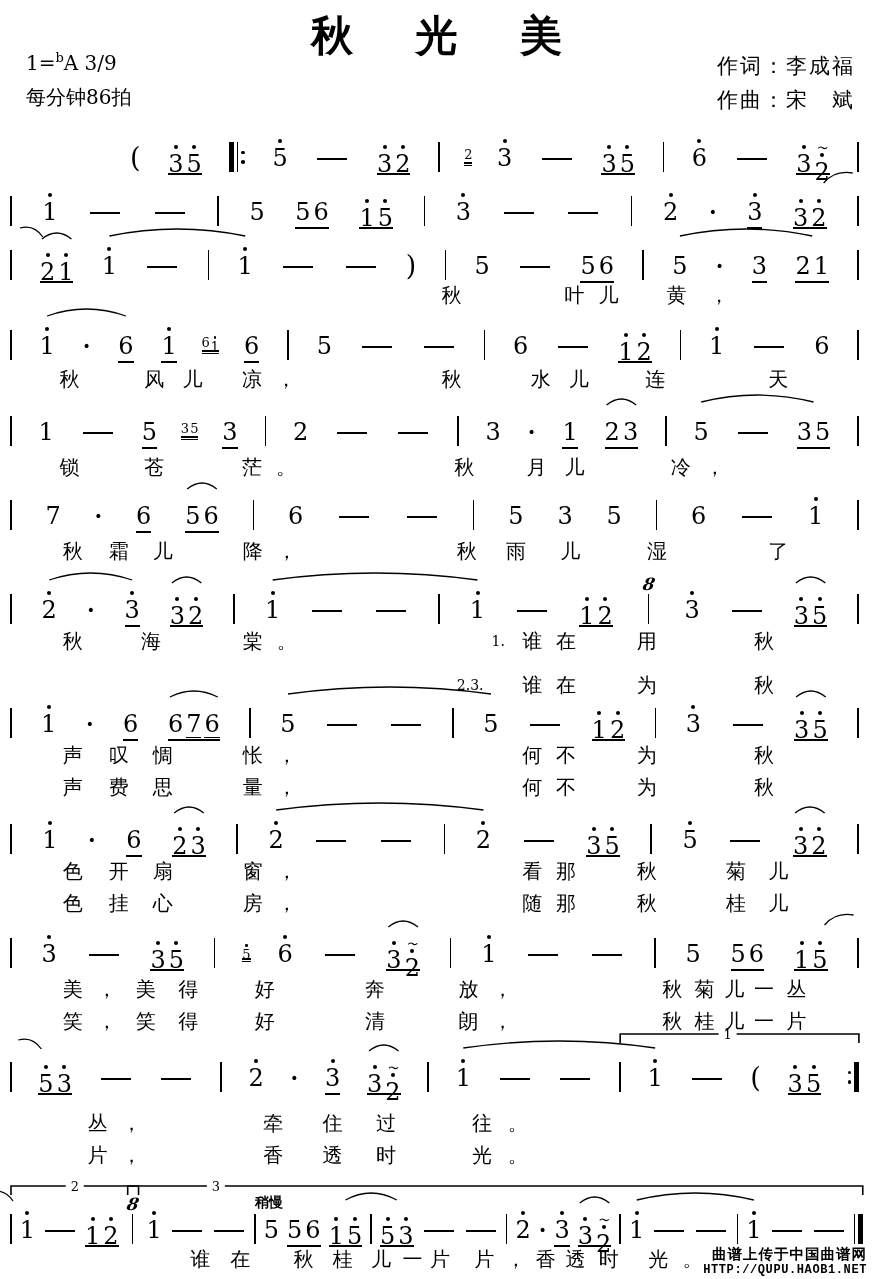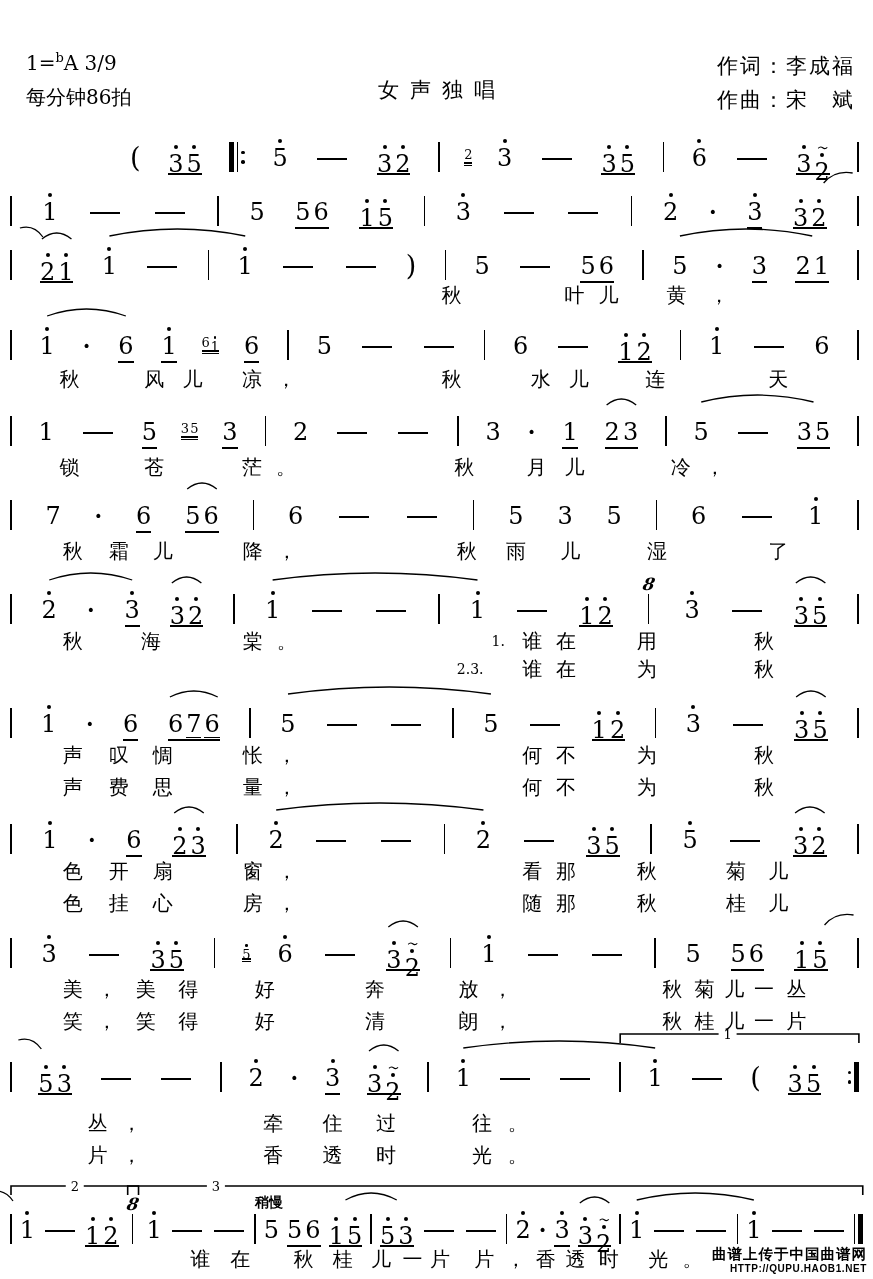--- a/index.html
+++ b/index.html
@@ -48,28 +48,28 @@
   .grace .dotab{width:2.6px;height:2.6px;margin-bottom:1px;}
   .grace .uls{height:6px;}
   .grace .ul{height:1.2px;margin-top:1.4px;}
   
   .lyric-row{position:absolute;left:0;right:0;height:28px;}
   .lyric{position:absolute;transform:translateX(-50%);font-size:20px;white-space:nowrap;top:0;}
   .lyric.sm{font-size:14px;top:5px;}
   svg.ovl{position:absolute;left:0;top:-20px;overflow:visible;pointer-events:none;}
   
   .footer1{position:absolute;right:6px;top:1245px;font-size:14.5px;font-weight:bold;letter-spacing:1px;}
-  .footer2{position:absolute;right:6px;top:1263px;font-size:10px;font-weight:bold;letter-spacing:0.6px;
-           font-family:Liberation Sans, sans-serif;}
+  .footer2{position:absolute;right:6px;top:1263px;font-size:12px;font-weight:bold;letter-spacing:0.6px;
+           font-family:Liberation Mono, monospace;}
 </style>
 </head>
 <body>
 
 <div id="page">
-  <div class="subtitle">女声独唱</div>
+  <div class="title">秋 光 美</div>
   <div class="hdr-key"><span>1=</span><sup>b</sup><span>A 3/9</span></div>
   <div class="hdr-tempo">每分钟86拍</div>
   <div class="credit c1">作词：李成福</div>
   <div class="credit c2">作曲：宋　斌</div>
 
   <div id="score">
       <div class="system" style="top: 128px; left: 130px; right: 14px;">
         <div class="music-row">
           <div class="tk">
             <div class="top"></div>
@@ -1236,21 +1236,21 @@
           <span class="lyric" style="left: 7.4%;">秋</span>
           <span class="lyric" style="left: 16.6%;">海</span>
           <span class="lyric" style="left: 28.6%;">棠</span>
           <span class="lyric" style="left: 32.6%;">。</span>
           <span class="lyric sm" style="left: 57.5%;">1.</span>
           <span class="lyric" style="left: 61.5%;">谁</span>
           <span class="lyric" style="left: 65.5%;">在</span>
           <span class="lyric" style="left: 75%;">用</span>
           <span class="lyric" style="left: 88.8%;">秋</span>
         </div>
-        <div class="lyric-row" style="top: 76px;">
+        <div class="lyric-row" style="top: 92px;">
           <span class="lyric sm" style="left: 54.2%;">2.3.</span>
           <span class="lyric" style="left: 61.5%;">谁</span>
           <span class="lyric" style="left: 65.5%;">在</span>
           <span class="lyric" style="left: 75%;">为</span>
           <span class="lyric" style="left: 88.8%;">秋</span>
         </div>
         <svg class="ovl" width="849" height="60">
           <path d="M 39.234375 20 Q 80.7109375 6 122.1875 20" fill="none" stroke="#000" stroke-width="1.3"></path>
           <path d="M 161.828125 23 Q 176.609375 11 191.390625 23" fill="none" stroke="#000" stroke-width="1.3"></path>
           <path d="M 262.625 20 Q 365.0625 6 467.5 20" fill="none" stroke="#000" stroke-width="1.3"></path>

